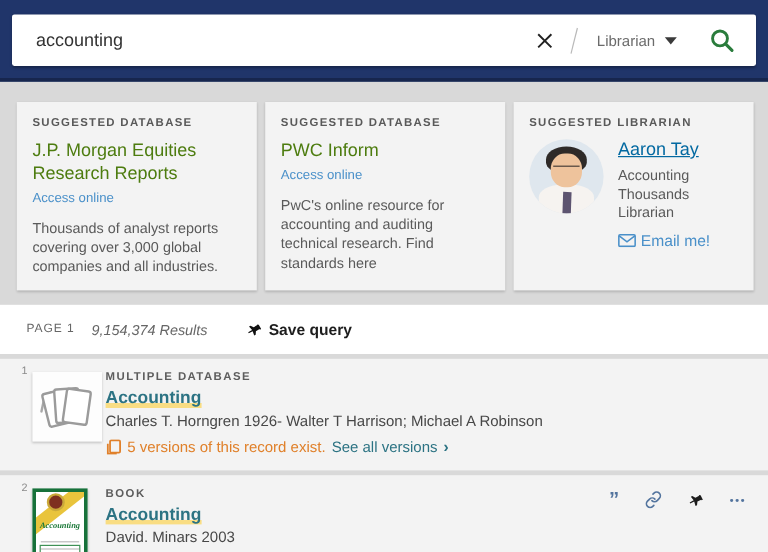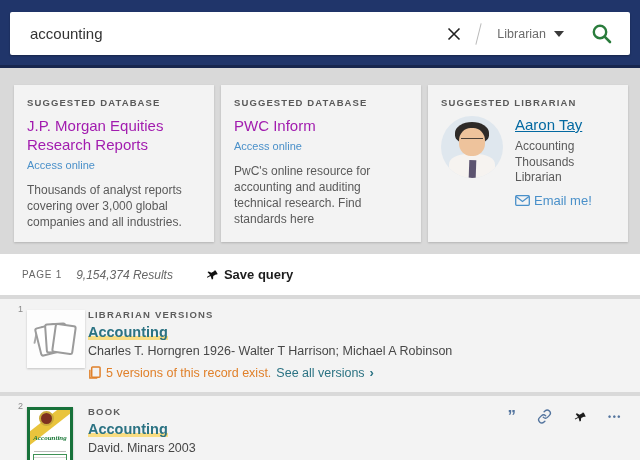--- a/index.html
+++ b/index.html
@@ -25,21 +25,21 @@
   .scope-label { font-size:12.5px; color:#6b6b6b; }
   .caret { width:0; height:0; border-left:5px solid transparent; border-right:5px solid transparent; border-top:6px solid #3a3a3a; }
   .search-btn { background:none; border:none; cursor:pointer; display:flex; padding:2px 4px 2px 10px; }
   
   .suggest-row { display:flex; gap:7px; padding:17px 12px 10px 14px; }
   .card {
     background:#f3f3f3; flex:1; min-height:114px; padding:12px 13px;
     box-shadow:0 1px 2px rgba(0,0,0,.18);
   }
   .card-label { font-size:9.5px; font-weight:bold; letter-spacing:1.1px; color:#595959; }
-  .card-title { font-size:15px; color:#a21caf; line-height:1.25; margin-top:9px; font-weight:400; }
+  .card-title { font-size:15px; color:#4d7c0f; line-height:1.25; margin-top:9px; font-weight:400; }
   .card-link { font-size:11px; color:#4a90c9; margin-top:3px; display:inline-block; cursor:pointer; text-decoration:none; }
   .card-desc { font-size:12px; color:#5a5a5a; line-height:1.35; margin-top:9px; }
   .librarian-body { display:flex; gap:12px; margin-top:8px; }
   .avatar {
     width:62px; height:62px; border-radius:50%; background:#dfe7ee; position:relative; overflow:hidden; flex:none;
   }
   .av-hair { position:absolute; left:14px; top:6px; width:34px; height:22px; background:#2e2a28; border-radius:50% 50% 40% 40%; }
   .av-face { position:absolute; left:18px; top:12px; width:26px; height:28px; background:#eec39c; border-radius:45%; }
   .av-glass { position:absolute; left:20px; top:22px; width:22px; height:5px; border-top:1.5px solid #4a4038; }
   .av-shirt { position:absolute; left:8px; top:38px; width:46px; height:26px; background:#f6f3f0; border-radius:40% 40% 0 0; }
@@ -190,21 +190,21 @@
   <span class="row-num">1</span>
   <div class="thumb">
     <div class="mv-box">
       <div class="mv-line mv-l1"></div>
         <div class="mv-line mv-l2"></div>
       <div class="mv-card mv-c1"></div>
         <div class="mv-card mv-c2"></div>
         <div class="mv-card mv-c3"></div>
     </div>
   </div>
-  <div class="type-label">LIBRARIAN VERSIONS</div>
+  <div class="type-label">MULTIPLE DATABASE</div>
   <a class="res-title">Accounting</a>
   <div class="byline">Charles T. Horngren 1926- Walter T Harrison; Michael A Robinson</div>
   <div class="versions-line">
     <span>
       <svg width="13" height="13" viewBox="0 0 14 14">
           <rect x="4" y="1" width="9" height="11" rx="1" stroke="#e0802a" stroke-width="1.6" fill="none"></rect>
           <path d="M2 4 L2 13 L10 13" stroke="#e0802a" stroke-width="1.6" fill="none"></path>
         </svg>
     </span>
     <span class="versions-text">5 versions of this record exist.</span>

